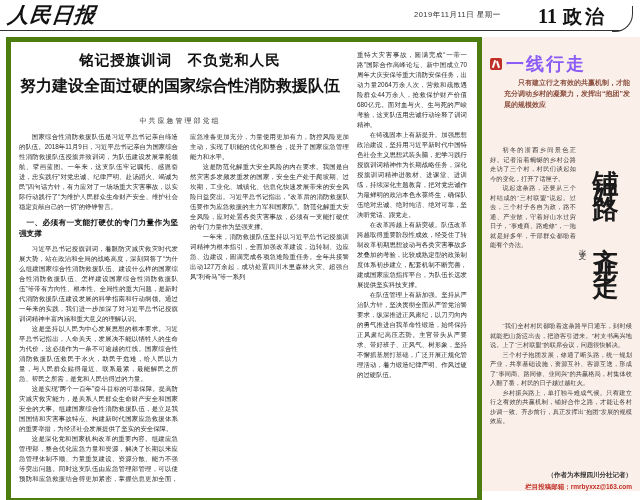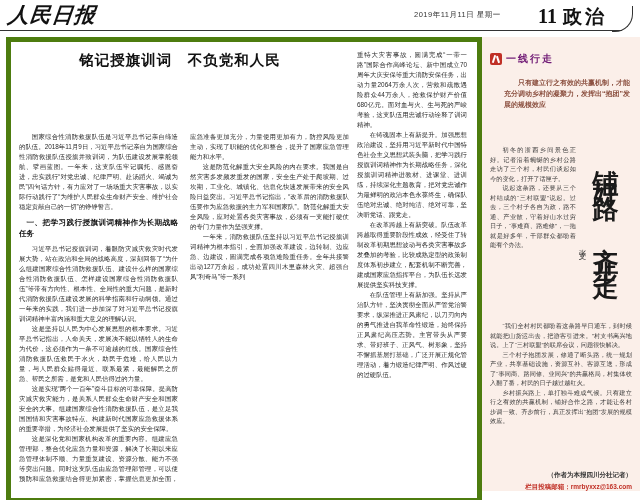--- a/index.html
+++ b/index.html
@@ -35,21 +35,21 @@
   .para.cont{text-indent:0;}
   .sec-h{font-weight:bold;font-size:7.6px;line-height:11px;margin:5px 0;text-indent:1em;color:#111;}
   
   .sidebar{position:absolute;left:482px;top:37px;width:158px;height:454px;background:#fbefe9;}
   .sb-logo{position:absolute;left:8px;top:15px;display:flex;align-items:center;gap:4px;}
   .sb-logo-icon{width:12px;height:12px;background:#c03026;border-radius:2px;position:relative;flex:0 0 auto;}
   .sb-logo-icon::before{content:"";position:absolute;left:3px;top:2px;width:2px;height:8px;
                         background:#fff;transform:rotate(18deg);}
   .sb-logo-icon::after{content:"";position:absolute;left:7px;top:3px;width:2px;height:7px;
                        background:#fff;transform:rotate(-18deg);}
-  .sb-logo-text{color:#701a75;font-weight:bold;font-size:10px;letter-spacing:2px;}
+  .sb-logo-text{color:#8b5cf6;font-weight:bold;font-size:18px;letter-spacing:2px;}
   .sb-intro{position:absolute;left:22px;top:40px;width:126px;font-size:7px;font-weight:bold;
             color:#8d5242;line-height:11px;text-indent:2em;text-align:justify;}
   .sb-left{position:absolute;left:8px;top:108px;width:86px;height:170px;overflow:hidden;
            font-size:6.2px;line-height:9.5px;text-align:justify;color:#3a3a3a;}
   .vtitle{position:absolute;left:106px;top:112px;writing-mode:vertical-rl;
           font-family:"Liberation Serif",serif;font-size:26px;font-weight:bold;
           letter-spacing:13px;color:#1a1a1a;}
   .vauthor{position:absolute;left:95px;top:206px;writing-mode:vertical-rl;
            font-size:7.5px;color:#333;letter-spacing:3px;}
   .sb-bottom{position:absolute;left:8px;top:284px;width:142px;height:148px;overflow:hidden;
@@ -66,24 +66,26 @@
 <div class="dateline">2019年11月11日 星期一</div>
 <div class="pageno-wrap">
   <span class="pageno-num">11</span><span class="pageno-sec">政治</span>
 </div>
 <div class="header-rule"></div>
 <div class="header-curve"></div>
 
 <div class="main-box">
   <div class="headline">
     <div class="l1">铭记授旗训词　不负党和人民</div>
+    <div class="l2">努力建设全面过硬的国家综合性消防救援队伍</div>
   </div>
+  <div class="byline">中共应急管理部党组</div>
   <div class="col12">
       <div class="para">国家综合性消防救援队伍是习近平总书记亲自缔造的队伍。2018年11月9日，习近平总书记亲自为国家综合性消防救援队伍授旗并致训词，为队伍建设发展掌舵领航、擘画蓝图。一年来，这支队伍牢记嘱托、感恩奋进，忠实践行“对党忠诚、纪律严明、赴汤蹈火、竭诚为民”四句话方针，有力应对了一场场重大灾害事故，以实际行动践行了“为维护人民群众生命财产安全、维护社会稳定贡献自己的一切”的铮铮誓言。</div>
-      <div class="sec-h">一、把学习践行授旗训词精神作为长期战略任务</div>
+      <div class="sec-h">一、必须有一支能打硬仗的专门力量作为坚强支撑</div>
       <div class="para">习近平总书记授旗训词，着眼防灾减灾救灾时代发展大势，站在政治和全局的战略高度，深刻回答了“为什么组建国家综合性消防救援队伍、建设什么样的国家综合性消防救援队伍、怎样建设国家综合性消防救援队伍”等带有方向性、根本性、全局性的重大问题，是新时代消防救援队伍建设发展的科学指南和行动纲领。通过一年来的实践，我们进一步加深了对习近平总书记授旗训词精神丰富内涵和重大意义的理解认识。</div>
       <div class="para">这是坚持以人民为中心发展思想的根本要求。习近平总书记指出，人命关天，发展决不能以牺牲人的生命为代价，这必须作为一条不可逾越的红线。国家综合性消防救援队伍救民于水火，助民于危难，给人民以力量，与人民群众贴得最近、联系最紧，最能解民之所急、帮民之所需，是党和人民信得过的力量。</div>
       <div class="para">这是实现“两个一百年”奋斗目标的可靠保障。提高防灾减灾救灾能力，是关系人民群众生命财产安全和国家安全的大事。组建国家综合性消防救援队伍，是立足我国国情和灾害事故特点、构建新时代国家应急救援体系的重要举措，为经济社会发展提供了坚实的安全保障。</div>
       <div class="para">这是深化党和国家机构改革的重要内容。组建应急管理部，整合优化应急力量和资源，解决了长期以来应急管理体制不顺、力量重复建设、资源分散、能力不强等突出问题。同时这支队伍由应急管理部管理，可以使预防和应急救援结合得更加紧密，掌握信息更加全面，应急准备更加充分，力量使用更加有力，防控风险更加主动，实现了职能的优化和整合，提升了国家应急管理能力和水平。</div>
       <div class="para">这是防范化解重大安全风险的内在要求。我国是自然灾害多发频发重发的国家，安全生产处于爬坡期、过坎期，工业化、城镇化、信息化快速发展带来的安全风险日益突出。习近平总书记指出，“改革后的消防救援队伍要作为应急救援的主力军和国家队”。防范化解重大安全风险，应对处置各类灾害事故，必须有一支能打硬仗的专门力量作为坚强支撑。</div>
       <div class="para">一年来，消防救援队伍坚持以习近平总书记授旗训词精神为根本指引，全面加强改革建设，边转制、边应急、边建设，圆满完成各项急难险重任务。全年共接警出动127万余起，成功处置四川木里森林火灾、超强台风“利奇马”等一系列</div>
     </div>
   <div class="col3">
       <div class="para cont">重特大灾害事故，圆满完成“一带一路”国际合作高峰论坛、新中国成立70周年大庆安保等重大消防安保任务，出动力量2064万余人次，营救和疏散遇险群众44万余人，抢救保护财产价值680亿元。面对血与火、生与死的严峻考验，这支队伍用忠诚行动诠释了训词精神。</div>
       <div class="para">在铸魂固本上有新提升。加强思想政治建设，坚持用习近平新时代中国特色社会主义思想武装头脑，把学习践行授旗训词精神作为长期战略任务，深化授旗训词精神进教材、进课堂、进训练，持续深化主题教育，把对党忠诚作为最鲜明的政治本色永葆终生，确保队伍绝对忠诚、绝对纯洁、绝对可靠，坚决听党话、跟党走。</div>

